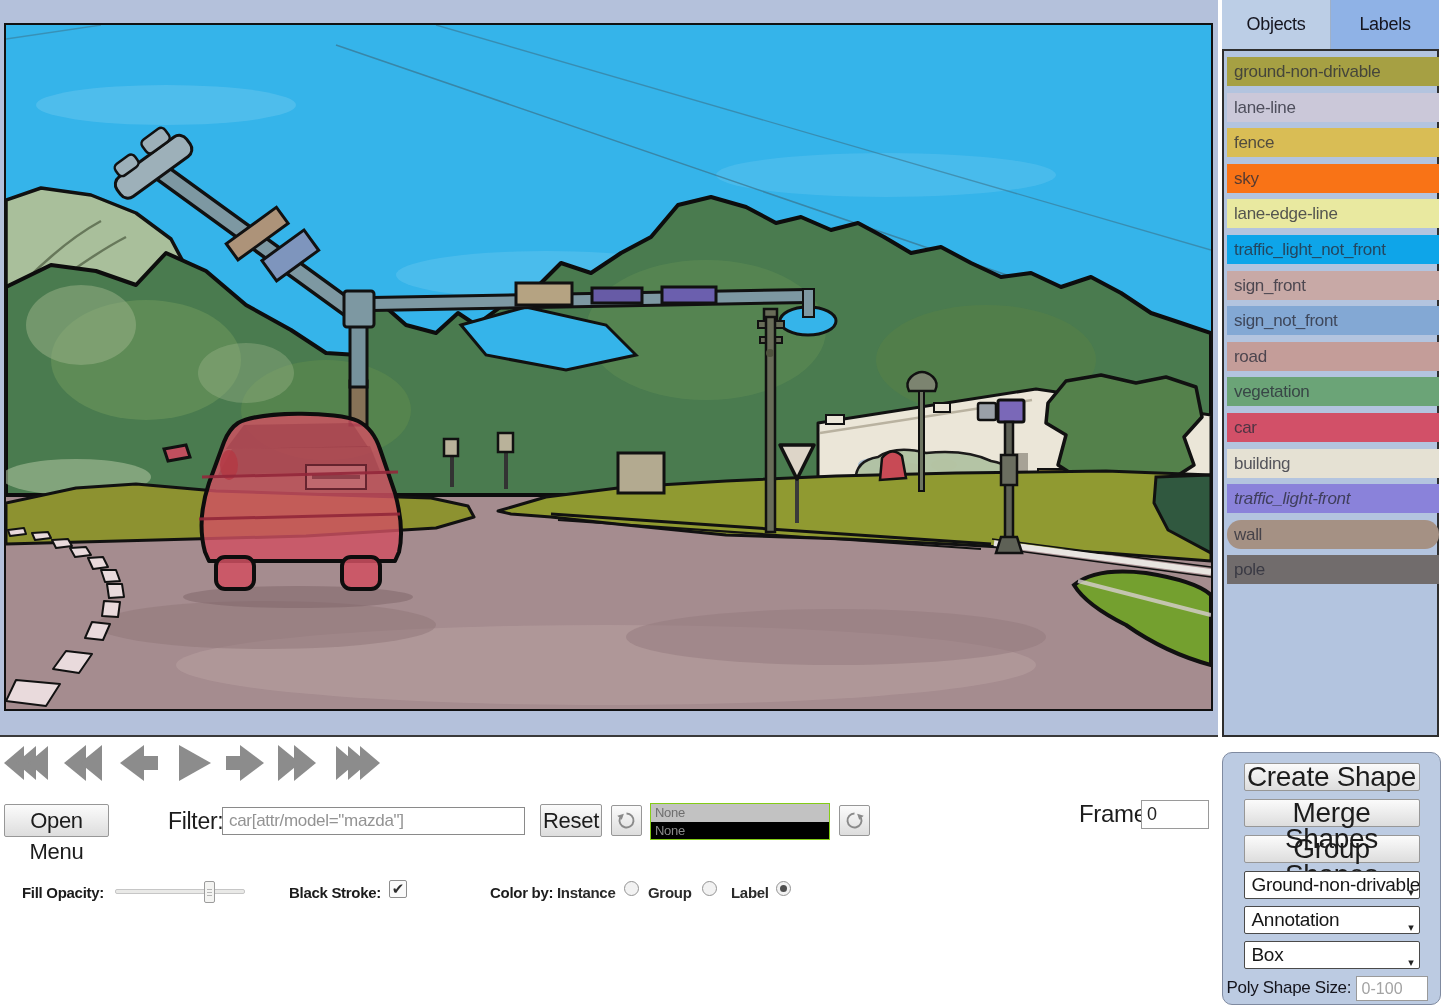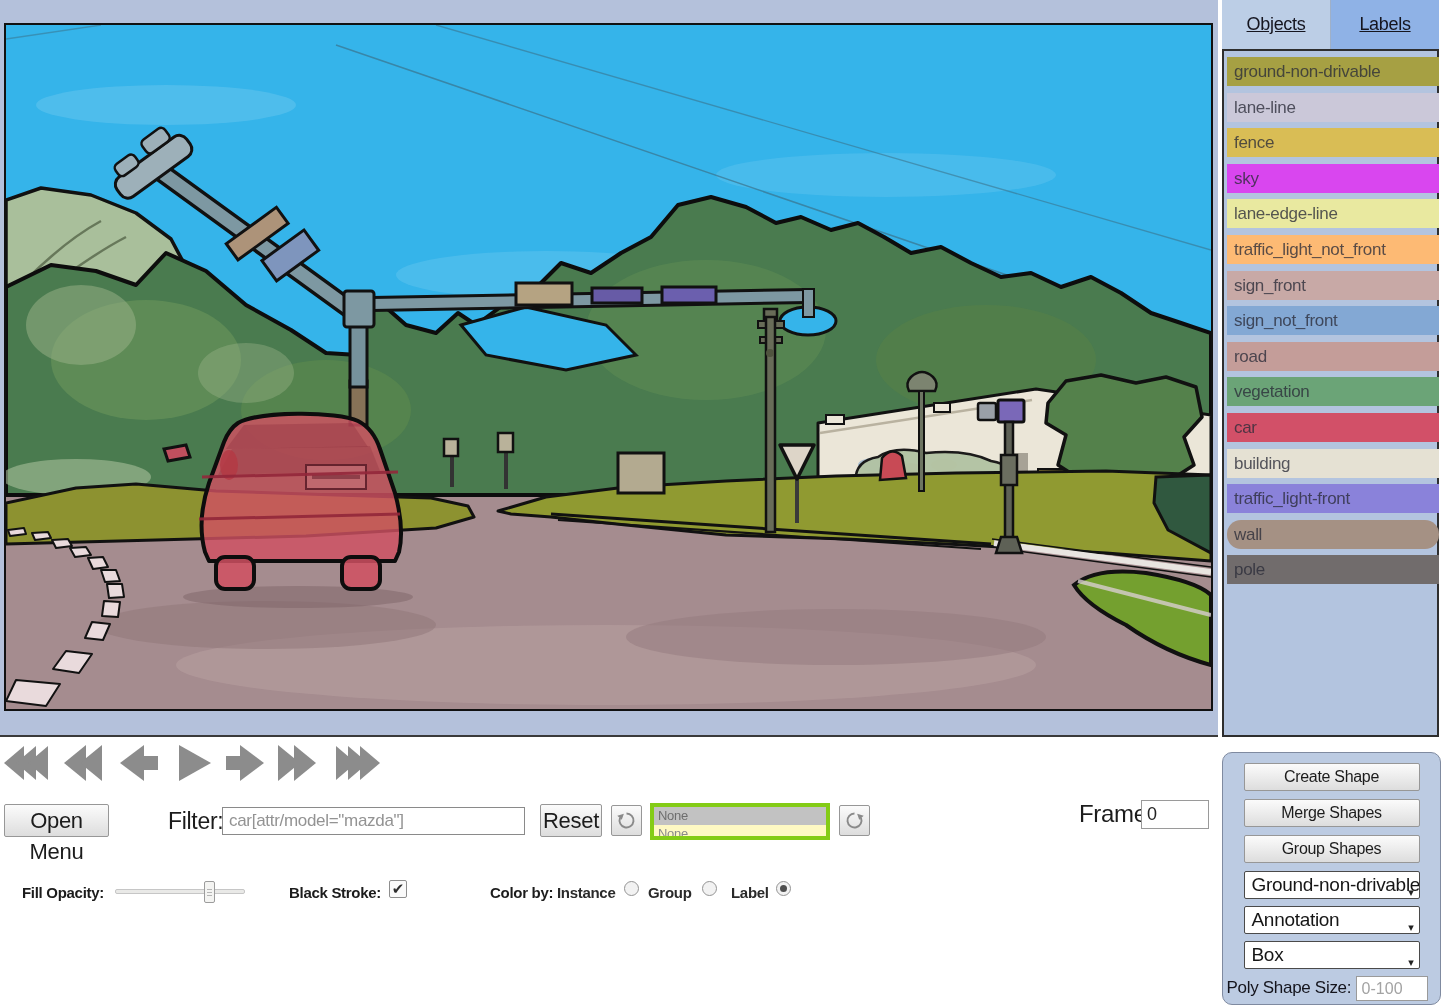--- a/index.html
+++ b/index.html
@@ -27,21 +27,21 @@
   #filter-label { position:absolute; left:168px; top:8px; font-size:23px; color:#1c1c1c; }
   #filter-input { position:absolute; left:222px; top:7px; width:303px; height:28px;
     border:1.5px solid #8a8a8a; font-size:17px; color:#939393; padding:0 6px;
     font-family:"Liberation Sans",sans-serif; letter-spacing:-0.3px; }
   #reset-btn { position:absolute; left:540px; top:4px; width:62px; height:33px; font-size:22px; line-height:31px; }
   .icon-btn { position:absolute; top:5px; width:31px; height:31px; }
   .icon-btn svg { width:21px; height:21px; margin:4px; stroke:#8a8a8a; fill:none; stroke-width:2.2; }
   #undo-btn { left:611px; }
   #redo-btn { left:839px; }
   #none-list { position:absolute; left:650px; top:3px; width:180px; height:37px;
-    border:4px solid #84cc16; background:#fef9c3; font-size:13px; overflow:hidden; }
+    border:1px solid #84cc16; background:#000000; font-size:13px; overflow:hidden; }
   .none-opt { height:18px; line-height:18px; padding:0 4px; color:#8a8a8a; }
   .none-opt.selected { background:#c2c2c2; color:#6e6e6e; }
   #frame-label { position:absolute; left:1079px; top:0px; font-size:24px; color:#1c1c1c; }
   #frame-input { position:absolute; left:1141px; top:0px; width:68px; height:29px;
     border:1.5px solid #9a9a9a; font-size:18px; color:#222; padding:0 5px;
     font-family:"Liberation Sans",sans-serif; }
 
   
   #optrow { position:absolute; left:0; top:872px; width:1218px; height:46px; }
   .opt-label { position:absolute; top:12px; font-size:15px; font-weight:bold; color:#1c1c1c; }
@@ -55,33 +55,33 @@
     border:1.5px solid #8e8e8e; border-radius:2px; background:#fafafa; color:#2e2e2e;
     font-size:15px; line-height:16px; text-align:center; }
   .radio { position:absolute; top:9px; width:15px; height:15px; border-radius:50%;
     border:1.5px solid #949494; background:#f2f2f2; }
   .radio.on::after { content:""; position:absolute; left:3px; top:3px; width:7px; height:7px;
     border-radius:50%; background:#4e4e4e; }
   .radio-label { position:absolute; top:12px; font-size:15px; color:#2a2a2a; font-weight:bold; }
 
   
   #tabs { position:absolute; left:1222px; top:0; width:217px; height:49px; display:flex; }
-  .tab { flex:1; text-align:center; line-height:49px; font-size:18px; color:#15151f; cursor:pointer;text-decoration:underline; }
+  .tab { flex:1; text-align:center; line-height:49px; font-size:18px; color:#15151f; cursor:pointer; }
   #tab-objects { background:#bccee6; }
   #tab-labels  { background:#8fb2e6; border-left:1px solid #9fb0c8; }
   #labels-panel { position:absolute; left:1222px; top:49px; width:217px; height:688px;
     background:#b3c4df; border:2px solid #2e2e2e; padding:6px 0 0 3px; }
   .label-row { width:212px; height:29px; margin-bottom:6.6px; line-height:29px;
     padding-left:7px; font-size:17px; color:rgba(42,44,56,0.78); cursor:pointer;
     overflow:hidden; white-space:nowrap; }
 
   
   #shape-panel { position:absolute; left:1222px; top:752px; width:219px; height:253px;
     background:#bccbe2; border:1.5px solid #7f8aa0; border-radius:10px; padding-top:10px; }
-  .shape-btn { display:block; width:176px; height:28px; margin:0 auto 8px; font-size:16px; line-height:26px; }
+  .shape-btn { display:block; width:176px; height:28px; margin:0 auto 8px; font-size:28px; line-height:26px; }
   .shape-select { position:relative; width:176px; height:28px; margin:0 auto 7px; background:#fff;
     border:1.5px solid #4a4a4a; border-radius:2px; font-size:19px; line-height:25px;
     padding:0 18px 0 7px; color:#161616; cursor:pointer; overflow:hidden; white-space:nowrap; }
   .shape-select .caret { position:absolute; right:5px; top:8px; font-size:11px; color:#222; }
   #poly-row { width:210px; margin:2px auto 0; font-size:17px; color:#14141c; }
   #poly-input { width:72px; height:25px; border:1px solid #9a9a9a; font-size:16px; padding:0 5px;
     font-family:"Liberation Sans",sans-serif; color:#333; vertical-align:middle; }
   #poly-input::placeholder { color:#a3a3a3; }
 </style>
 </head>
@@ -335,30 +335,30 @@
   </div>
 
   <div id="tabs">
     <div class="tab" id="tab-objects">Objects</div>
     <div class="tab" id="tab-labels">Labels</div>
   </div>
   <div id="labels-panel">
     <div class="label-row" style="background: rgb(166, 160, 67);">ground-non-drivable</div>
     <div class="label-row" style="background: rgb(203, 200, 217);">lane-line</div>
     <div class="label-row" style="background: rgb(217, 189, 85);">fence</div>
-    <div class="label-row" style="background: #d946ef;">sky</div>
+    <div class="label-row" style="background: #f97316;">sky</div>
     <div class="label-row" style="background: rgb(233, 233, 160);">lane-edge-line</div>
-    <div class="label-row" style="background: #fdba74;">traffic_light_not_front</div>
+    <div class="label-row" style="background: #0ea5e9;">traffic_light_not_front</div>
     <div class="label-row" style="background: rgb(200, 169, 166);">sign_front</div>
     <div class="label-row" style="background: rgb(131, 168, 212);">sign_not_front</div>
     <div class="label-row" style="background: rgb(196, 157, 153);">road</div>
     <div class="label-row" style="background: rgb(107, 164, 119);">vegetation</div>
     <div class="label-row" style="background: rgb(210, 80, 104);">car</div>
     <div class="label-row" style="background: rgb(229, 225, 211);">building</div>
-    <div class="label-row" style="background: rgb(138, 130, 218);">traffic_light-front</div>
+    <div class="label-row" style="background: rgb(138, 130, 218); font-style: italic;">traffic_light-front</div>
     <div class="label-row" style="background: rgb(165, 145, 132); border-radius: 14px;">wall</div>
     <div class="label-row" style="background: rgb(113, 108, 108);">pole</div>
   </div>
 
   <div id="shape-panel">
     <div class="btn shape-btn">Create Shape</div>
     <div class="btn shape-btn">Merge Shapes</div>
     <div class="btn shape-btn">Group Shapes</div>
     <div class="shape-select">
       <span>Ground-non-drivable</span>

